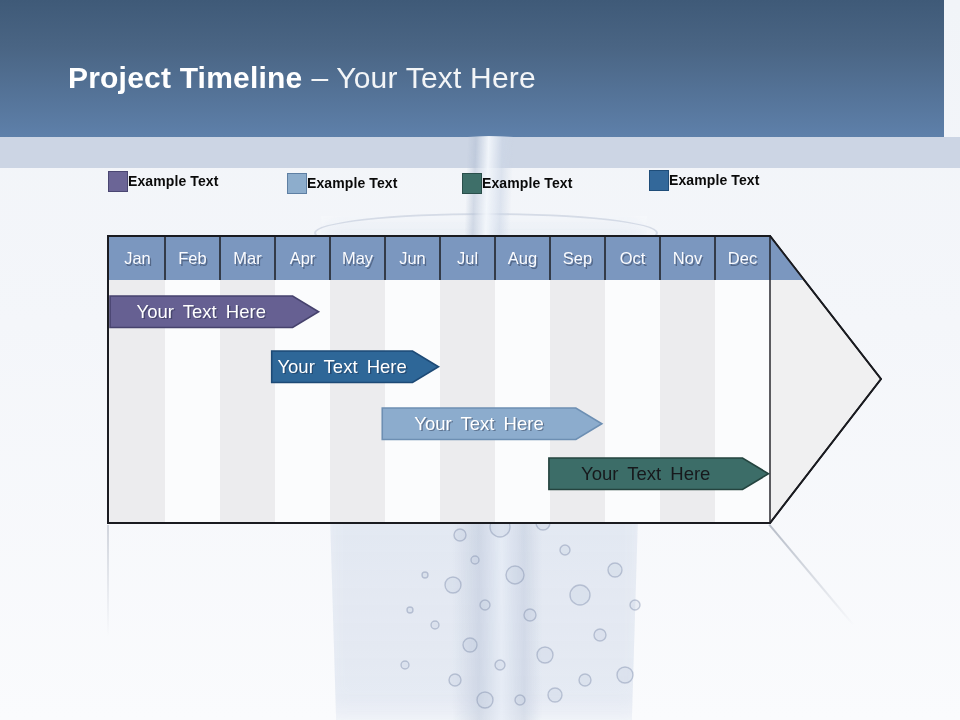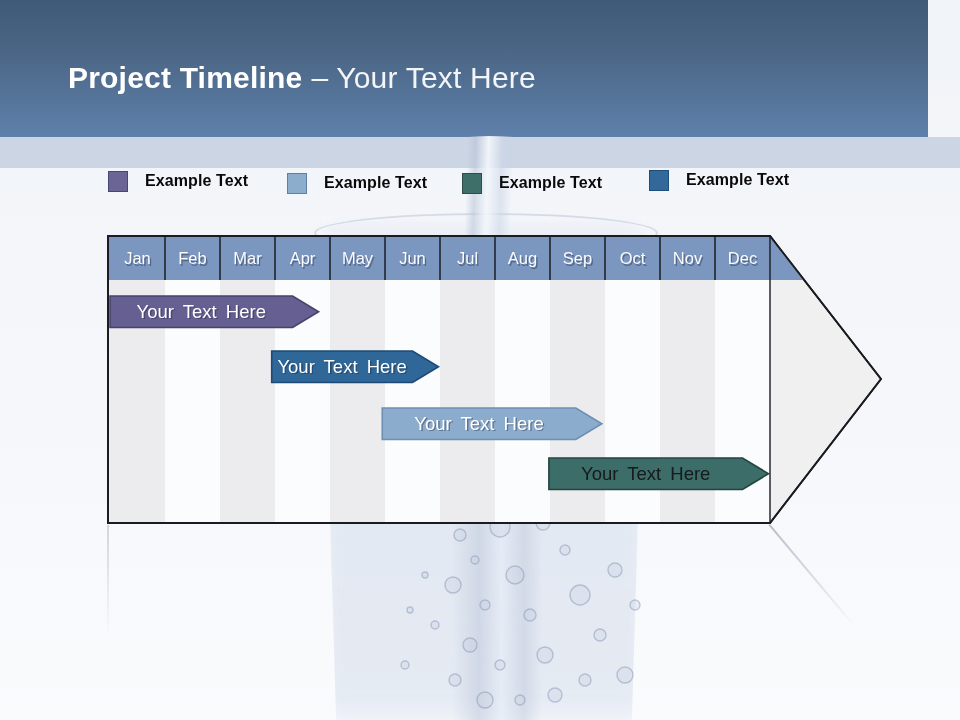--- a/index.html
+++ b/index.html
@@ -6,20 +6,21 @@
   body { font-family:"Liberation Sans", sans-serif; }
   .slide {
     position:relative; width:960px; height:720px; overflow:hidden;
     background:linear-gradient(180deg,#f1f4f8 0%,#f4f6fa 45%,#fafbfd 100%);
   }
 
   
   .header {
     position:absolute; left:0; top:0; width:928px; height:137px;
     background:linear-gradient(180deg,#3f5a78 0%,#4a6584 35%,#5e80aa 100%);
+    padding-left:16px;
   }
   .title { position:absolute; left:68px; top:58px; margin:0; font-size:30px; line-height:40px;
            letter-spacing:0.2px; white-space:nowrap; }
   .title-bold  { color:#ffffff; font-weight:700; }
   .title-light { color:rgba(255,255,255,0.93); font-weight:400; margin-left:9px; }
   .subband {
     position:absolute; left:0; top:137px; width:960px; height:31px;
     background:#ccd5e4;
   }
 
@@ -60,21 +61,21 @@
     background:linear-gradient(180deg, rgba(150,158,174,0.4), rgba(150,158,174,0));
   }
 
   
   .legend-item { position:absolute; display:flex; align-items:center; height:22px; }
   .legend-item:nth-child(1){ left:108px; top:170px; }
   .legend-item:nth-child(2){ left:287px; top:172px; }
   .legend-item:nth-child(3){ left:462px; top:172px; }
   .legend-item:nth-child(4){ left:649px; top:169px; }
   .swatch { width:18px; height:19px; border:1.5px solid #444; flex:0 0 auto; }
-  .legend-label { margin-left:17px; font-size:16px; font-weight:700; color:#0a0a0a;
+  .legend-label { font-size:14px; font-weight:700; color:#0a0a0a;
                   letter-spacing:0.1px; white-space:nowrap; }
 
   
   .timeline-svg { position:absolute; left:105px; top:231px;
                   font-family:"Liberation Sans", sans-serif; }
 </style>
 </head>
 <body>
 
 <div class="slide">

